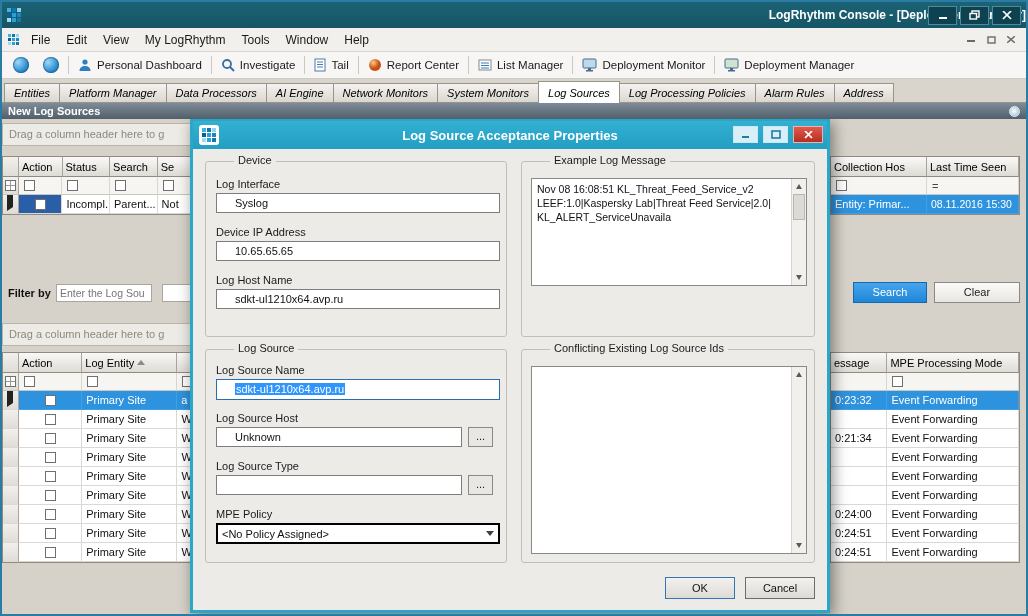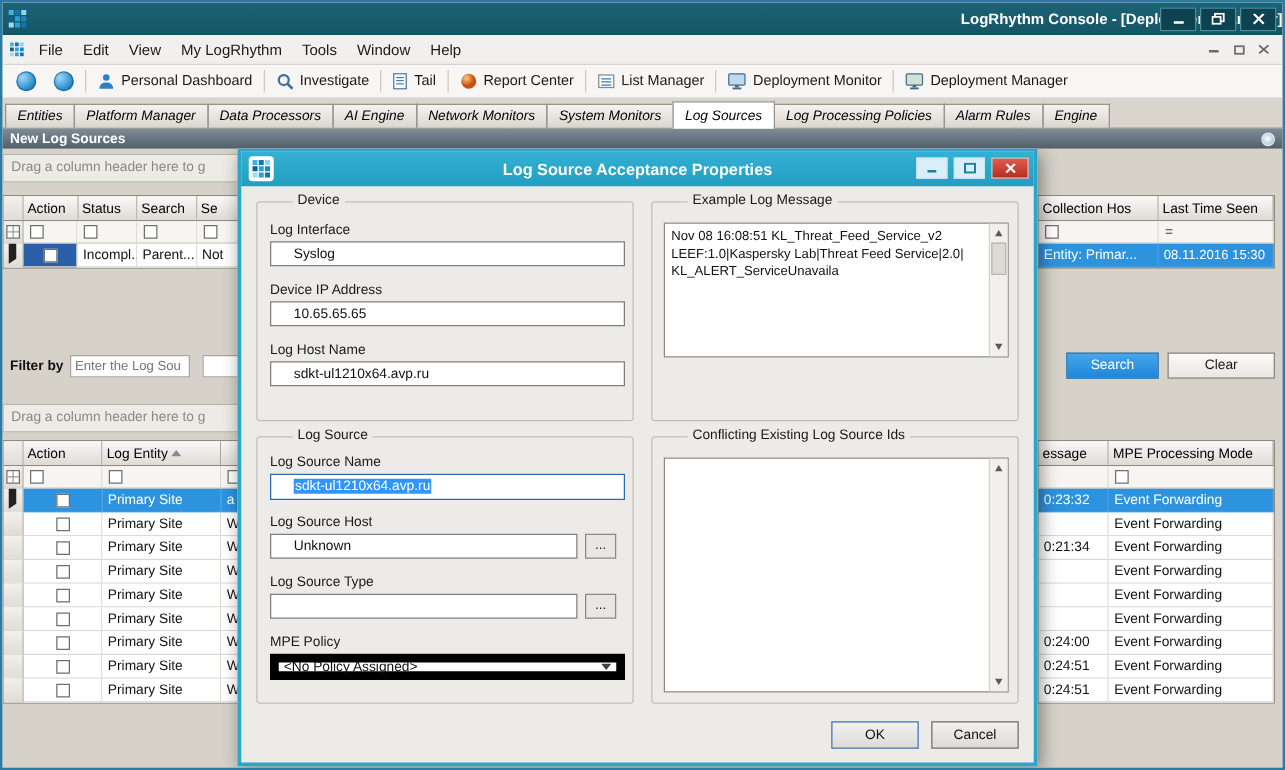--- a/index.html
+++ b/index.html
@@ -72,21 +72,21 @@
   .dbtn { position:absolute; top:5px; width:25px; height:17px; display:flex; align-items:center; justify-content:center; border:1px solid #c8e8f2; background:#d9eef6; }
   .dbtn.close { width:30px; background:linear-gradient(#e05a4e,#b52e22); border-color:#eab3ab; }
 
   .group { position:absolute; border:1px solid #c3bfb8; border-radius:3px; }
   .gtitle { position:absolute; top:-8px; left:8px; background:#ecebe8; padding:0 4px; font-size:11px; color:#1a1a1a; white-space:nowrap;margin-left:20px; }
   .flabel { position:absolute; font-size:11px; color:#1a1a1a; white-space:nowrap; }
   .tbox { position:absolute; background:#fff; border:1px solid #7f7d79; font-size:11px; padding:3px 18px; white-space:nowrap; overflow:hidden; color:#111; }
   .tbox.focus { border-color:#2a6cb0; }
   .selTxt { background:#3196fb; color:#fff; padding:0 1px; }
   .browse { position:absolute; width:25px; height:20px; background:#e9e7e3; border:1px solid #8b8986; font-size:11px; text-align:center; line-height:16px; color:#222; }
-  .combo { position:absolute; background:#fff; border:7px solid #000000; font-size:11px; padding:3px 4px; display:flex; align-items:center; color:#111; }
+  .combo { position:absolute; background:#fff; border:2px solid #000000; font-size:11px; padding:3px 4px; display:flex; align-items:center; color:#111; }
   .combo .arrow { margin-left:auto; width:0; height:0; border-left:4px solid transparent; border-right:4px solid transparent; border-top:5px solid #404040; }
   .memo { position:absolute; background:#fff; border:1px solid #8b8986; }
   .memo-text { position:absolute; left:0; top:0; right:16px; bottom:0; padding:3px 5px; font-size:10.5px; white-space:pre-wrap; overflow:hidden; line-height:1.35; color:#111; }
   .vscroll { position:absolute; right:0; top:0; bottom:0; width:15px; background:#f1f0ed; border-left:1px solid #d5d3cf; }
   .sbtn { height:15px; display:flex; align-items:center; justify-content:center; }
   .sbtn.down { position:absolute; bottom:0; left:0; right:0; }
   .up-arr { width:0; height:0; border-left:3.5px solid transparent; border-right:3.5px solid transparent; border-bottom:5px solid #5c5a56; }
   .down-arr { width:0; height:0; border-left:3.5px solid transparent; border-right:3.5px solid transparent; border-top:5px solid #5c5a56; }
   .sthumb { position:absolute; top:15px; left:1px; right:1px; height:26px; background:#dcdad5; border:1px solid #b9b7b2; }
   .btn { position:absolute; height:22px; background:linear-gradient(#f2f1ee,#dddbd6); border:1px solid #6f6d6a; font-size:11px; text-align:center; line-height:20px; color:#111; }
@@ -247,21 +247,21 @@
   <div class="tabstrip">
     <div class="tab">Entities</div>
     <div class="tab">Platform Manager</div>
     <div class="tab">Data Processors</div>
     <div class="tab">AI Engine</div>
     <div class="tab">Network Monitors</div>
     <div class="tab">System Monitors</div>
     <div class="tab selected">Log Sources</div>
     <div class="tab">Log Processing Policies</div>
     <div class="tab">Alarm Rules</div>
-    <div class="tab">Engine</div>
+    <div class="tab">Address</div>
   </div>
 
   <div class="sectionbar">
     <span>New Log Sources</span>
     <span class="seccircle"></span>
   </div>
 
   <div class="content">
 
     <div class="gbar" style="left:0;top:4px;width:824px">Drag a column header here to g</div>

